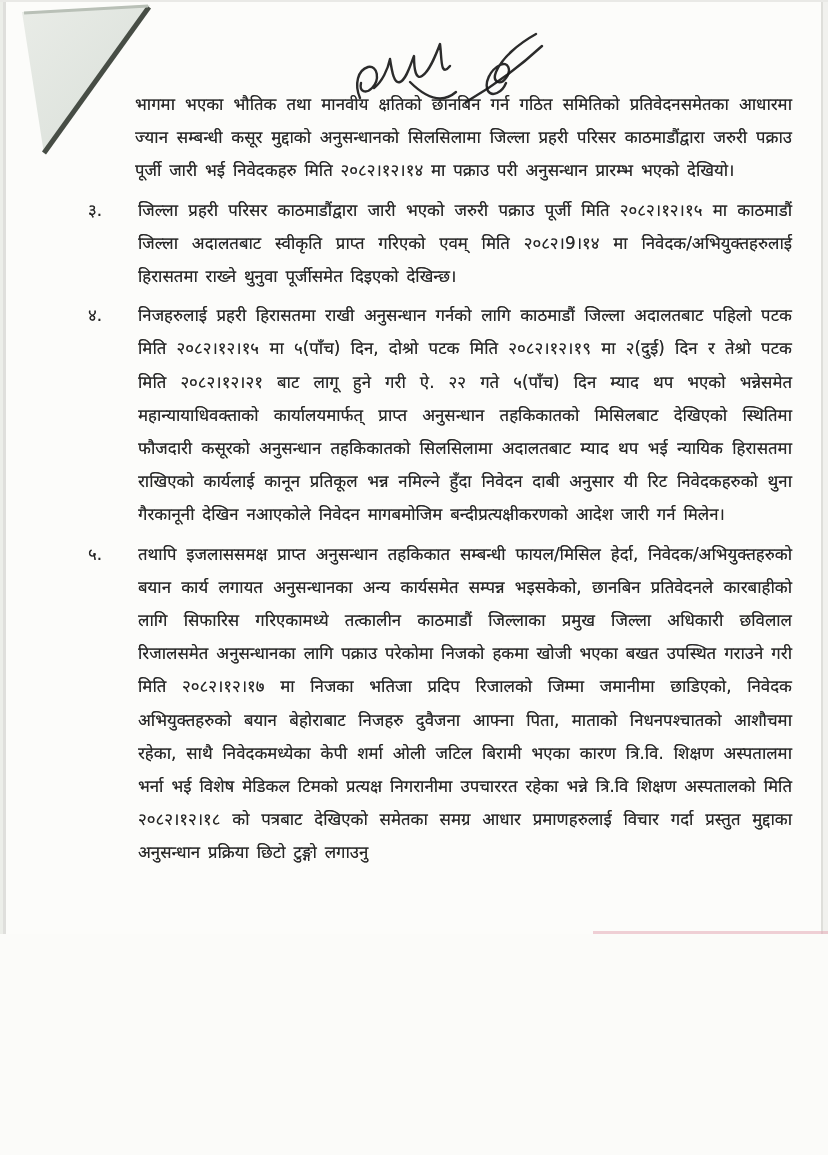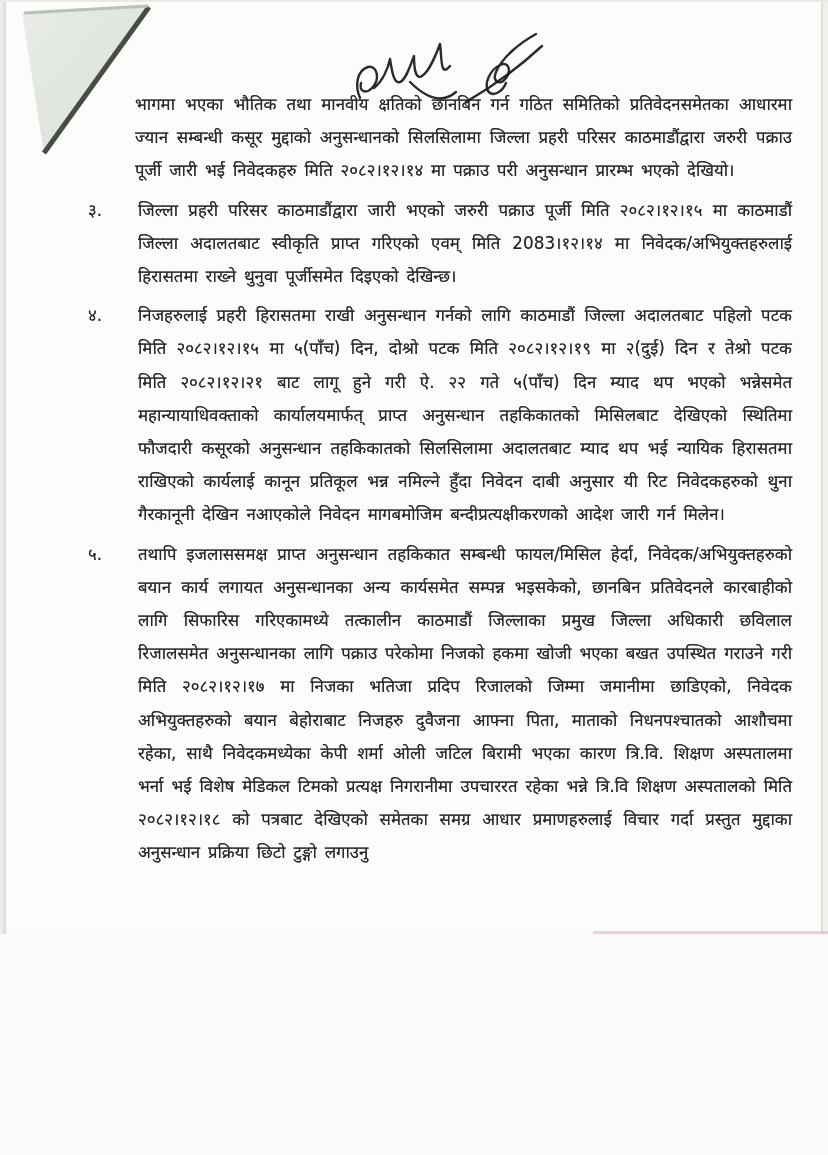--- a/index.html
+++ b/index.html
@@ -82,21 +82,21 @@
   <svg class="sig sig-t2" width="100" height="84" viewBox="0 0 100 84">
     <path d="M88,8 C70,18 54,32 48,46 C44,56 52,60 58,52 C64,44 60,35 52,39 C42,44 36,57 40,65 C44,71 54,67 58,57"></path>
     <path d="M18,76 C40,63 68,44 94,20"></path>
   </svg>
 
   <div class="doc-body">
     <div class="para para-cont">भागमा भएका भौतिक तथा मानवीय क्षतिको छानबिन गर्न गठित समितिको प्रतिवेदनसमेतका आधारमा ज्यान सम्बन्धी कसूर मुद्दाको अनुसन्धानको सिलसिलामा जिल्ला प्रहरी परिसर काठमाडौंद्वारा जरुरी पक्राउ पूर्जी जारी भई निवेदकहरु मिति २०८२।१२।१४ मा पक्राउ परी अनुसन्धान प्रारम्भ भएको देखियो।</div>
 
     <div class="para item">
       <span class="num">३.</span>
-      <div class="itext">जिल्ला प्रहरी परिसर काठमाडौंद्वारा जारी भएको जरुरी पक्राउ पूर्जी मिति २०८२।१२।१५ मा काठमाडौं जिल्ला अदालतबाट स्वीकृति प्राप्त गरिएको एवम् मिति 2083।१२।१४ मा निवेदक/अभियुक्तहरुलाई हिरासतमा राख्ने थुनुवा पूर्जीसमेत दिइएको देखिन्छ।</div>
+      <div class="itext">जिल्ला प्रहरी परिसर काठमाडौंद्वारा जारी भएको जरुरी पक्राउ पूर्जी मिति २०८२।१२।१५ मा काठमाडौं जिल्ला अदालतबाट स्वीकृति प्राप्त गरिएको एवम् मिति २०८२।9।१४ मा निवेदक/अभियुक्तहरुलाई हिरासतमा राख्ने थुनुवा पूर्जीसमेत दिइएको देखिन्छ।</div>
     </div>
 
     <div class="para item">
       <span class="num">४.</span>
       <div class="itext">निजहरुलाई प्रहरी हिरासतमा राखी अनुसन्धान गर्नको लागि काठमाडौं जिल्ला अदालतबाट पहिलो पटक मिति २०८२।१२।१५ मा ५(पाँच) दिन, दोश्रो पटक मिति २०८२।१२।१९ मा २(दुई) दिन र तेश्रो पटक मिति २०८२।१२।२१ बाट लागू हुने गरी ऐ. २२ गते ५(पाँच) दिन म्याद थप भएको भन्नेसमेत महान्यायाधिवक्ताको कार्यालयमार्फत् प्राप्त अनुसन्धान तहकिकातको मिसिलबाट देखिएको स्थितिमा फौजदारी कसूरको अनुसन्धान तहकिकातको सिलसिलामा अदालतबाट म्याद थप भई न्यायिक हिरासतमा राखिएको कार्यलाई कानून प्रतिकूल भन्न नमिल्ने हुँदा निवेदन दाबी अनुसार यी रिट निवेदकहरुको थुना गैरकानूनी देखिन नआएकोले निवेदन मागबमोजिम बन्दीप्रत्यक्षीकरणको आदेश जारी गर्न मिलेन।</div>
     </div>
 
     <div class="para item">
       <span class="num">५.</span>
       <div class="itext">तथापि इजलाससमक्ष प्राप्त अनुसन्धान तहकिकात सम्बन्धी फायल/मिसिल हेर्दा, निवेदक/अभियुक्तहरुको बयान कार्य लगायत अनुसन्धानका अन्य कार्यसमेत सम्पन्न भइसकेको, छानबिन प्रतिवेदनले कारबाहीको लागि सिफारिस गरिएकामध्ये तत्कालीन काठमाडौं जिल्लाका प्रमुख जिल्ला अधिकारी छविलाल रिजालसमेत अनुसन्धानका लागि पक्राउ परेकोमा निजको हकमा खोजी भएका बखत उपस्थित गराउने गरी मिति २०८२।१२।१७ मा निजका भतिजा प्रदिप रिजालको जिम्मा जमानीमा छाडिएको, निवेदक अभियुक्तहरुको बयान बेहोराबाट निजहरु दुवैजना आफ्ना पिता, माताको निधनपश्चातको आशौचमा रहेका, साथै निवेदकमध्येका केपी शर्मा ओली जटिल बिरामी भएका कारण त्रि.वि. शिक्षण अस्पतालमा भर्ना भई विशेष मेडिकल टिमको प्रत्यक्ष निगरानीमा उपचाररत रहेका भन्ने त्रि.वि शिक्षण अस्पतालको मिति २०८२।१२।१८ को पत्रबाट देखिएको समेतका समग्र आधार प्रमाणहरुलाई विचार गर्दा प्रस्तुत मुद्दाका अनुसन्धान प्रक्रिया छिटो टुङ्गो लगाउनु</div>

